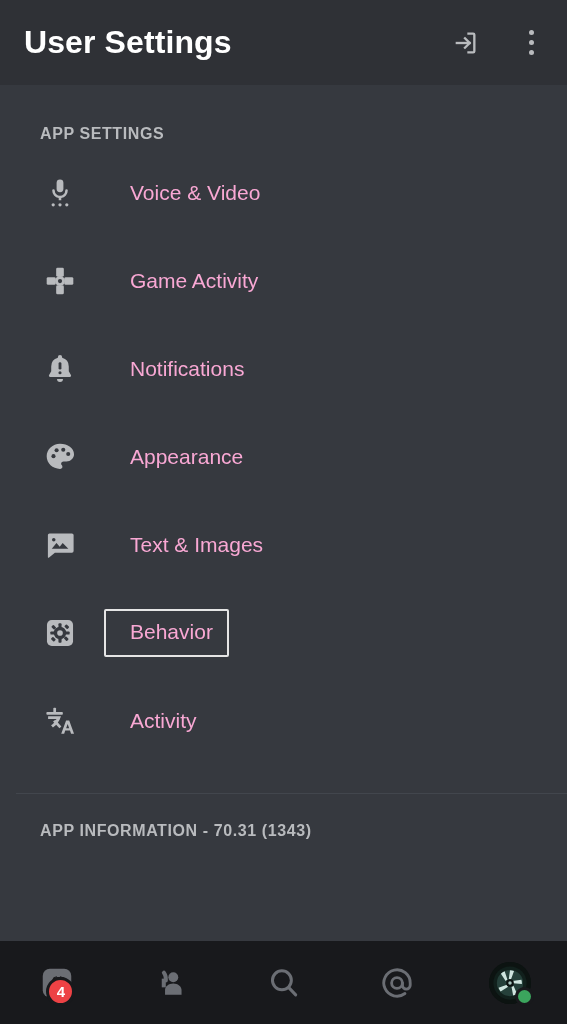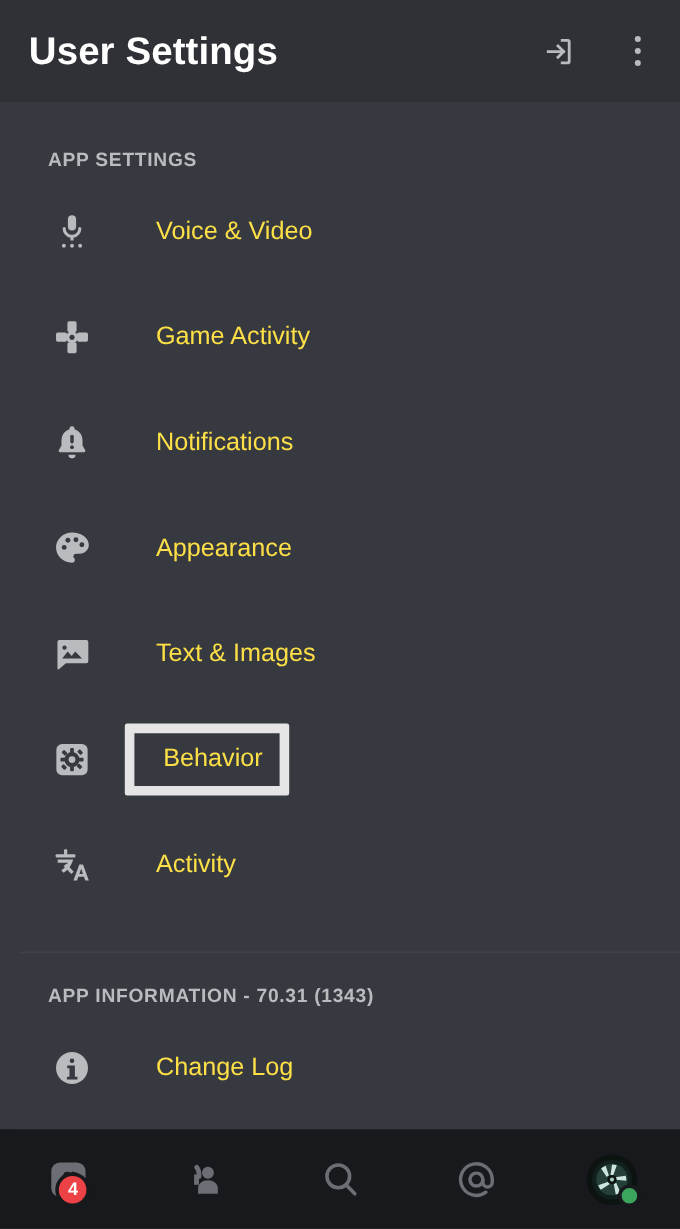--- a/index.html
+++ b/index.html
@@ -99,26 +99,26 @@
   }
   .row-icon {
     width: 40px;
     min-width: 40px;
     display: flex;
     align-items: center;
     justify-content: center;
   }
   .row-label {
     font-size: 21px;
-    color: #fde047;
+    color: #f9a8d4;
     margin-left: 50px;
     white-space: nowrap;
   }
   .row-label.boxed {
-    border: 8px solid #e5e5e5;
+    border: 2px solid #e5e5e5;
     padding: 9px 14px 11px 24px;
     margin-left: 24px;
     border-radius: 2px;
   }
   .list-first { margin-top: 6px; }
 
   
   .bottom-nav {
     height: 83px;
     background: #18191c;
@@ -296,30 +296,20 @@
           <path d="M16.3 11.6h2.2l3.4 9.4h-2.1l-.75-2.25h-3.35L14.95 21h-2.1zm1.1 2.5l-1.05 3.1h2.1z"></path>
         </svg>
       </div>
       <div class="row-label">Activity</div>
     </div>
 
     <div class="divider"></div>
 
     <div class="section-header info">APP INFORMATION - 70.31 (1343)</div>
 
-    <div class="row list-first">
-      <div class="row-icon">
-        <svg width="34" height="34" viewBox="0 0 24 24">
-          <circle cx="12" cy="12" r="9.4" fill="#b9bbbe"></circle>
-          <circle cx="12" cy="7.7" r="1.35" fill="#36393f"></circle>
-          <path d="M10.3 10.5h3.4v6.6h1.5v1.6H9v-1.6h1.5v-5H9.2v-1.6z" fill="#36393f"></path>
-        </svg>
-      </div>
-      <div class="row-label">Change Log</div>
-    </div>
 
   </div>
 
   <div class="bottom-nav">
 
     <div class="nav-item">
       <svg width="38" height="38" viewBox="0 0 24 24">
         <rect x="3" y="3" width="18" height="18" rx="4.5" fill="#6b6e74"></rect>
         <path fill="#18191c" d="M15.9 8.3a7.7 7.7 0 0 0-1.9-.6l-.25.5a7 7 0 0 1 1.7.55 6.3 6.3 0 0 0-5.1 0 7 7 0 0 1 1.7-.55L11.8 7.7a7.7 7.7 0 0 0-1.9.6c-1.2 1.8-1.5 3.5-1.35 5.2a7.8 7.8 0 0 0 2.35 1.2l.5-.8a4.8 4.8 0 0 1-.8-.4l.2-.15a5.6 5.6 0 0 0 4.8 0l.2.15a4.8 4.8 0 0 1-.8.4l.5.8a7.8 7.8 0 0 0 2.35-1.2c.2-2-.3-3.65-1.35-5.2zM10.6 12.4c-.45 0-.83-.43-.83-.95s.37-.95.83-.95.84.43.83.95c0 .52-.37.95-.83.95zm2.8 0c-.46 0-.83-.43-.83-.95s.37-.95.83-.95.84.43.83.95c0 .52-.37.95-.83.95z"></path>
       </svg>

